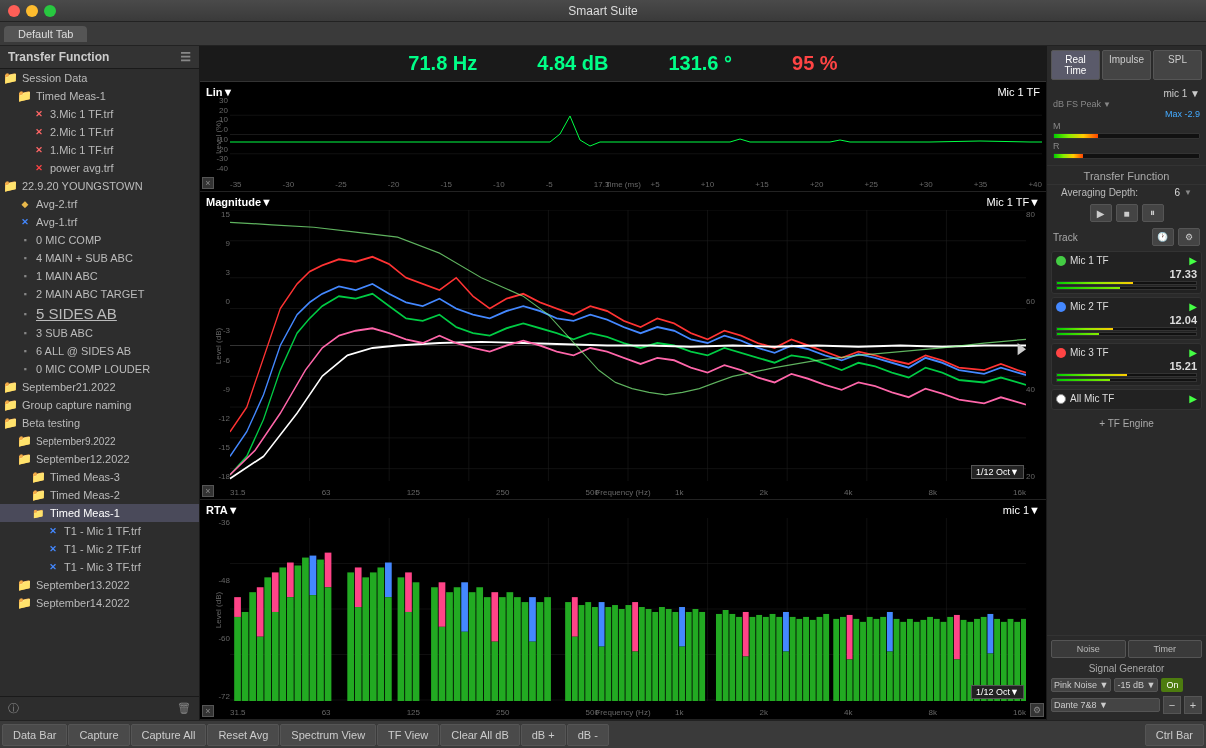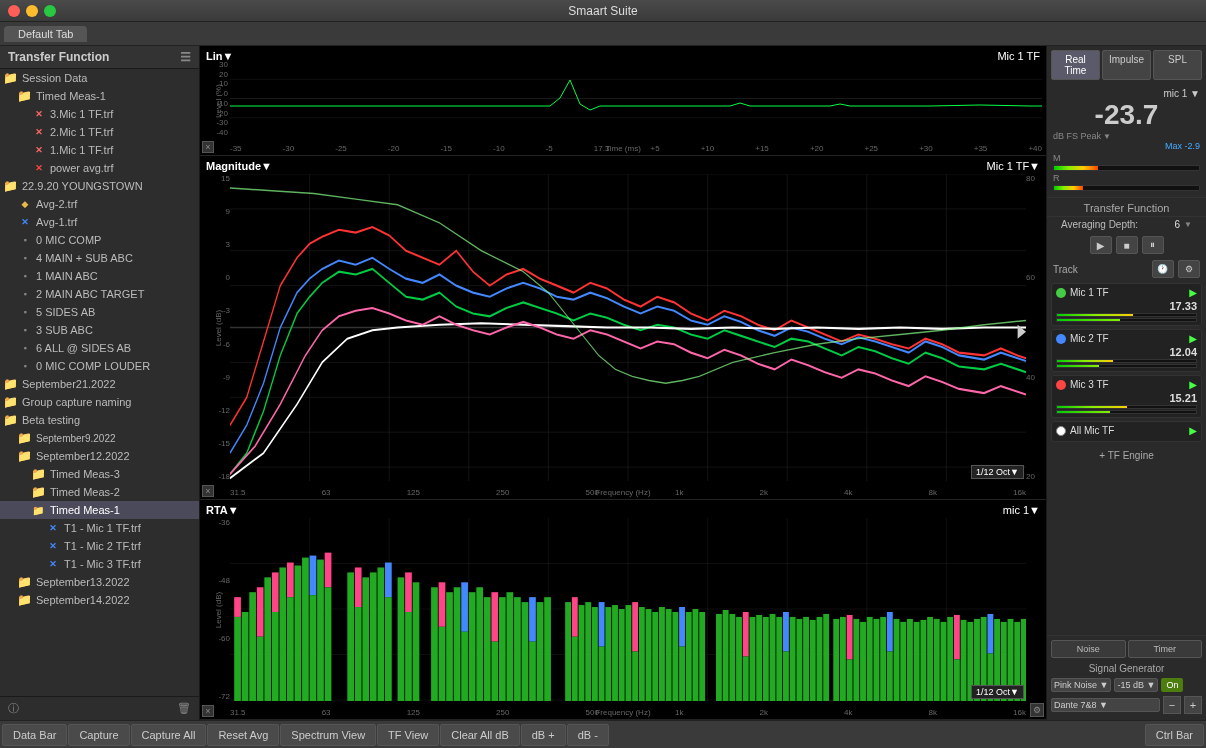--- a/index.html
+++ b/index.html
@@ -541,21 +541,21 @@
         <div class="sidebar-item" style="padding-left: 18px;">
           <span class="icon">
             <span style="color:#888;font-size:9px;">▪</span>
           </span>
           <span style="font-size: 11px; color: rgb(187, 187, 187);">2 MAIN ABC TARGET</span>
         </div>
         <div class="sidebar-item" style="padding-left: 18px;">
           <span class="icon">
             <span style="color:#888;font-size:9px;">▪</span>
           </span>
-          <span style="font-size: 11px; color: rgb(187, 187, 187);">5 SIDES AB</span>
+          <span style="font-size: 15px; color: rgb(187, 187, 187); text-decoration: underline;">5 SIDES AB</span>
         </div>
         <div class="sidebar-item" style="padding-left: 18px;">
           <span class="icon">
             <span style="color:#888;font-size:9px;">▪</span>
           </span>
           <span style="font-size: 11px; color: rgb(187, 187, 187);">3 SUB ABC</span>
         </div>
         <div class="sidebar-item" style="padding-left: 18px;">
           <span class="icon">
             <span style="color:#888;font-size:9px;">▪</span>
@@ -649,20 +649,26 @@
       </div>
 
     <div id="sidebar-bottom">
       <span style="color:#888; cursor:pointer;">ⓘ</span>
       <span style="color:#888; cursor:pointer;">🗑</span>
     </div>
   </div>
 
   <div id="center">
 
+    <div id="metrics-bar">
+      <span class="metric metric-hz">71.8 Hz</span>
+      <span class="metric metric-db">4.84 dB</span>
+      <span class="metric metric-deg">131.6 °</span>
+      <span class="metric metric-pct">95 %</span>
+    </div>
 
     <div class="chart-panel" id="impulse-panel" style="height:110px; position:relative;">
       <div class="chart-label">Lin▼</div>
       <div class="chart-label-right">Mic 1 TF</div>
 
       <div style="position:absolute;left:2px;top:50%;transform:translateY(-50%) rotate(-90deg);font-size:8px;color:#666;white-space:nowrap;">Level (%)</div>
 
       <div style="position:absolute;left:12px;top:14px;bottom:18px;width:16px;display:flex;flex-direction:column;justify-content:space-between;align-items:flex-end;font-size:8px;color:#666;">
         <span>30</span>
           <span>20</span>
@@ -981,21 +987,20 @@
       <div class="rp-btn">SPL</div>
     </div>
 
     <div id="meter-section">
       <div style="display:flex;justify-content:space-between;align-items:center;">
         <span></span>
         <div style="font-size:10px;color:#ccc;cursor:pointer;">
           <span>mic 1</span> ▼
         </div>
       </div>
-      <div class="meter-value">-23.7</div>
       <div style="display:flex;justify-content:space-between;align-items:center;">
         <div style="display:flex;align-items:center;gap:2px;">
           <span style="font-size:9px;color:#888;">dB FS Peak</span>
           <span style="color:#888;font-size:8px;">▼</span>
         </div>
       </div>
       <div class="meter-max">Max -2.9</div>
       <div style="font-size:9px;color:#888;margin-top:2px;">M</div>
       <div class="meter-bar-container">
         <div class="meter-bar-m"></div>

